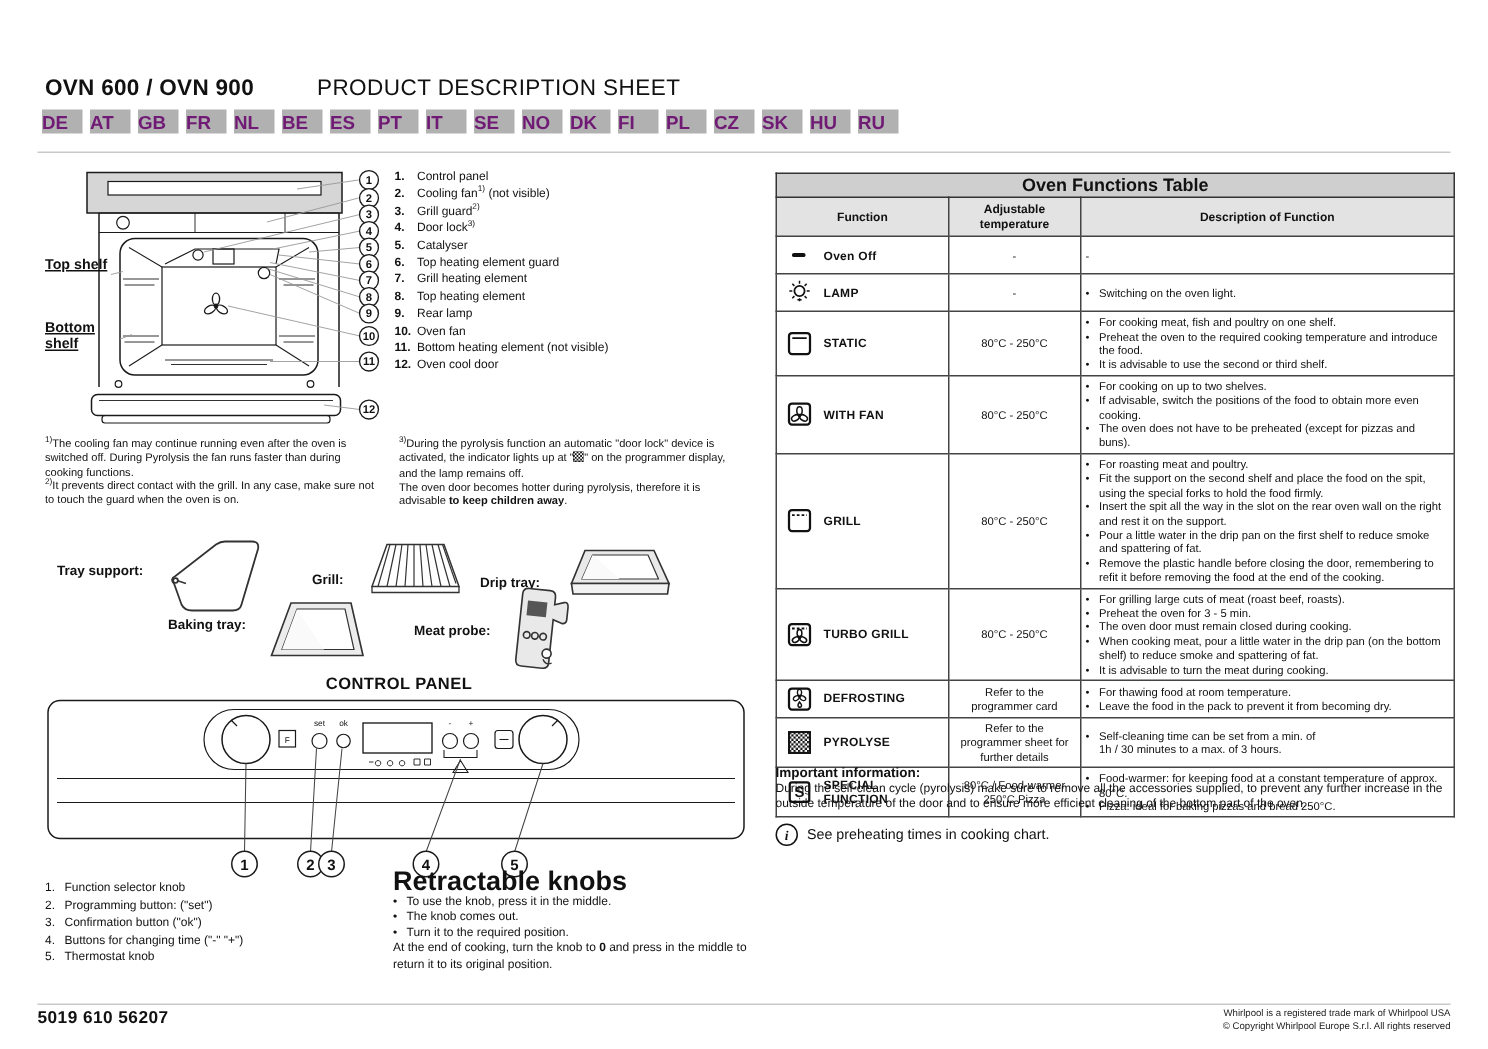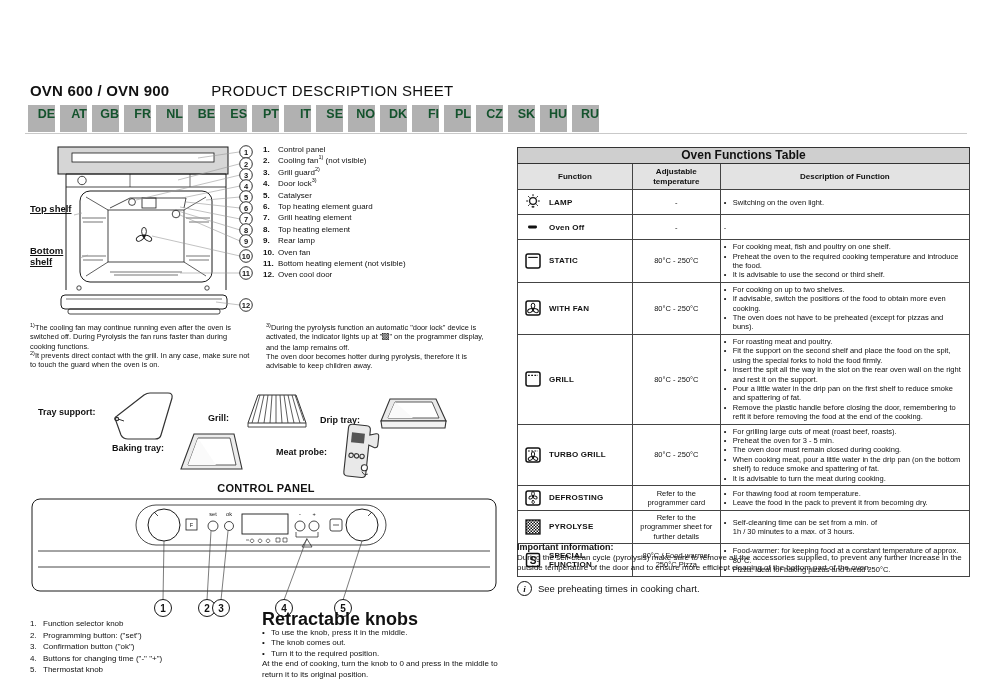--- a/index.html
+++ b/index.html
@@ -1,39 +1,39 @@
 <!DOCTYPE html>
 <html><head>
 <meta charset="utf-8">
 <style>
   html,body{margin:0;padding:0;background:#ffffff;}
   .page{position:relative;width:992px;height:699px;background:#fff;overflow:hidden;
         font-family:"Liberation Sans",sans-serif;color:#111;}
-  .abs{position:absolute;margin-top:32px;}
+  .abs{position:absolute;}
   
   .hdr{left:30px;top:50px;display:flex;align-items:baseline;}
   .model{font-size:15px;font-weight:bold;letter-spacing:.2px;}
   .sheet-title{font-size:15px;font-weight:normal;margin-left:42px;letter-spacing:.3px;}
   .tabs{left:28px;top:73px;display:flex;}
-  .tab{width:27px;height:27px;margin-right:5px;background:#b1b1b1;color:#14532d;
-       font-weight:bold;font-size:12.5px;text-align:right;line-height:19px;}
+  .tab{width:27px;height:16px;margin-right:5px;background:#b1b1b1;color:#701a75;
+       font-weight:bold;font-size:12.5px;text-align:left;line-height:19px;}
   .rule{left:25px;top:101px;width:942px;border-top:1.5px solid #c9c9c9;}
   
   .diagram{left:30px;top:106px;width:228px;height:182px;}
   .shelf-label{position:absolute;width:48px;font-weight:bold;font-size:9.5px;line-height:1.15;text-decoration:underline;}
   .conum{font-size:7.5px;font-weight:bold;}
   
   .parts{left:263px;top:112px;width:240px;font-size:8px;line-height:11.4px;}
   .part{display:flex;}
   .pnum{width:15px;font-weight:bold;flex:none;}
   sup{font-size:5.5px;vertical-align:super;line-height:0;}
   
   .fns{left:30px;top:291px;width:472px;display:flex;font-size:7.4px;line-height:9.3px;}
   .fncol{width:230px;margin-right:12px;}
-  .b{font-weight:normal;}
+  .b{font-weight:bold;}
   
   .acc{left:30px;top:345px;width:472px;height:105px;}
   .sec-title{font-weight:bold;font-size:11px;text-align:center;letter-spacing:.3px;}
   .acc-label{position:absolute;font-weight:bold;font-size:9px;}
   .acc-icon{position:absolute;}
   
   .cp{left:30px;top:450px;width:472px;height:130px;}
   .cp svg{display:block;margin-top:3px;}
   .cp-label{font-size:5.5px;}
   .cp-callout{font-size:10px;font-weight:bold;}
@@ -448,61 +448,61 @@
 temperature</th>
           <th>Description of Function</th>
         </tr>
       </thead>
       <tbody>
 
           <tr>
             <td>
               <div class="fcell">
               <span class="ficon">
+                  <svg width="20" height="20" viewBox="0 0 20 20">
+                    <rect x="5" y="8.6" width="9" height="2.8" rx="1.3" fill="#111"></rect>
+                  </svg>
+                </span>
+              <span class="fname">Oven Off</span>
+            </div>
+            </td>
+            <td>
+              <div class="tempbox">-</div>
+            </td>
+            <td>
+
+                <div class="ditem">
+                  <span class="bmark">-</span>
+                <span class="btext"></span>
+                </div>
+
+            </td>
+          </tr>
+
+          <tr>
+            <td>
+              <div class="fcell">
+              <span class="ficon">
                   <svg width="20" height="20" viewBox="0 0 20 20" stroke="#111" fill="none" stroke-width="1.2">
                     <circle cx="10" cy="9" r="3.4"></circle>
                     <path d="M10,2.2 v2 M10,13.8 v2 M3.2,9 h2 M14.8,9 h2 M5.2,4.2 l1.4,1.4 M13.4,12.4 l1.4,1.4 M14.8,4.2 l-1.4,1.4 M6.6,12.4 l-1.4,1.4" stroke-width="1"></path>
                     <path d="M8.6,14.8 h2.8" stroke-width="1"></path>
                   </svg>
                 </span>
               <span class="fname">LAMP</span>
             </div>
             </td>
             <td>
               <div class="tempbox">-</div>
             </td>
             <td>
 
                 <div class="ditem">
                   <span class="bmark">•</span>
                 <span class="btext">Switching on the oven light.</span>
-                </div>
-
-            </td>
-          </tr>
-
-          <tr>
-            <td>
-              <div class="fcell">
-              <span class="ficon">
-                  <svg width="20" height="20" viewBox="0 0 20 20">
-                    <rect x="5" y="8.6" width="9" height="2.8" rx="1.3" fill="#111"></rect>
-                  </svg>
-                </span>
-              <span class="fname">Oven Off</span>
-            </div>
-            </td>
-            <td>
-              <div class="tempbox">-</div>
-            </td>
-            <td>
-
-                <div class="ditem">
-                  <span class="bmark">-</span>
-                <span class="btext"></span>
                 </div>
 
             </td>
           </tr>
 
           <tr>
             <td>
               <div class="fcell">
               <span class="ficon">
                   <svg width="20" height="20" viewBox="0 0 20 20" stroke="#111" fill="none" stroke-width="1.5">

